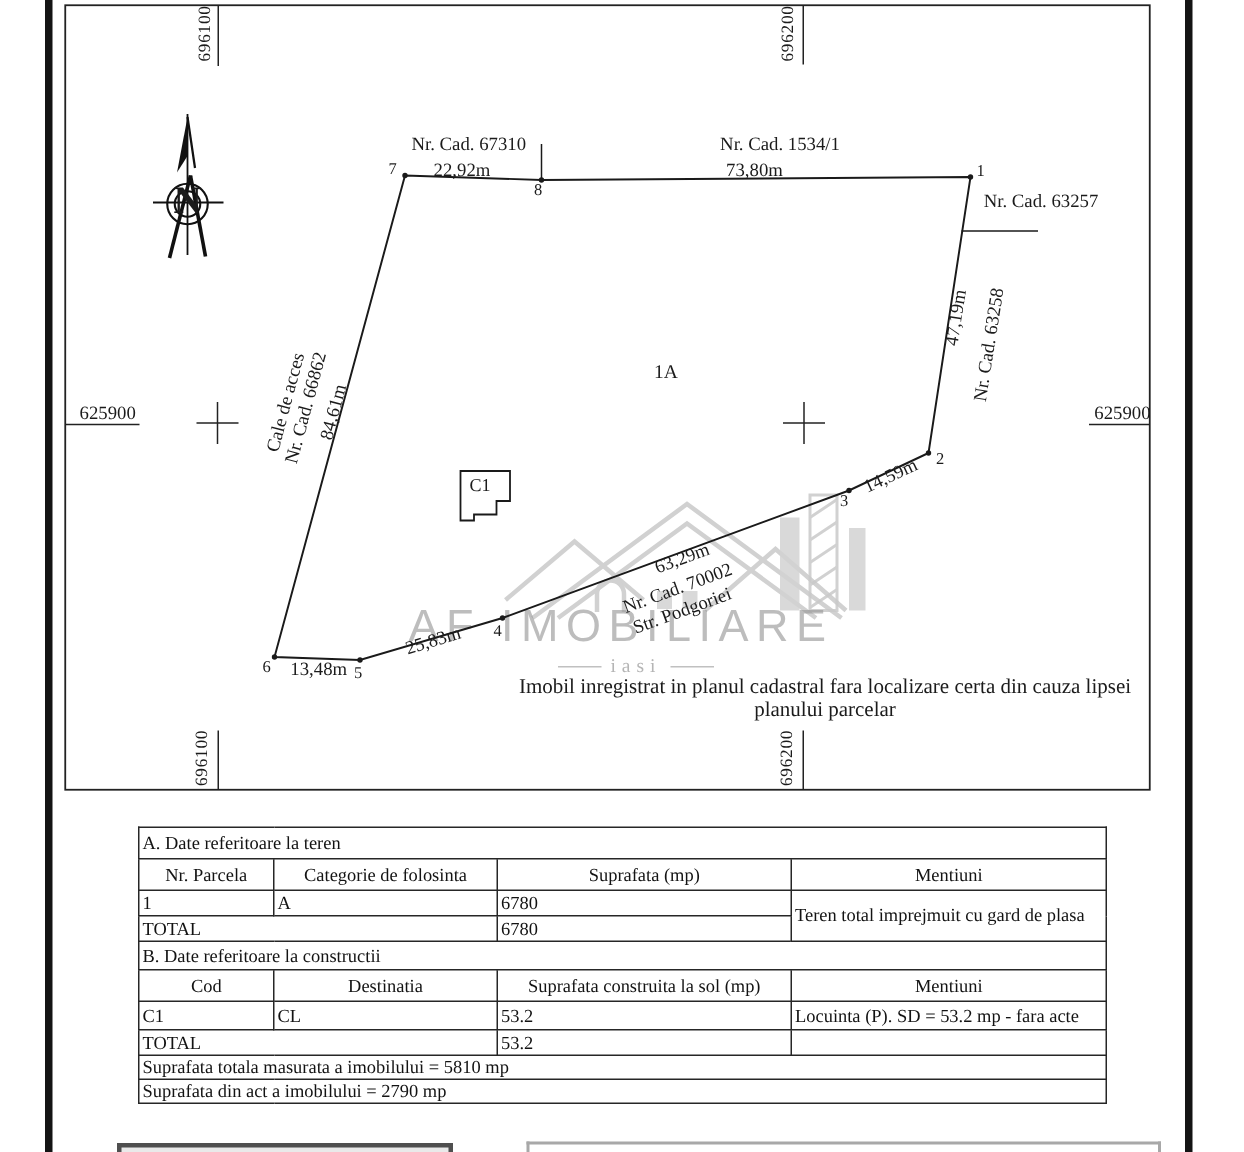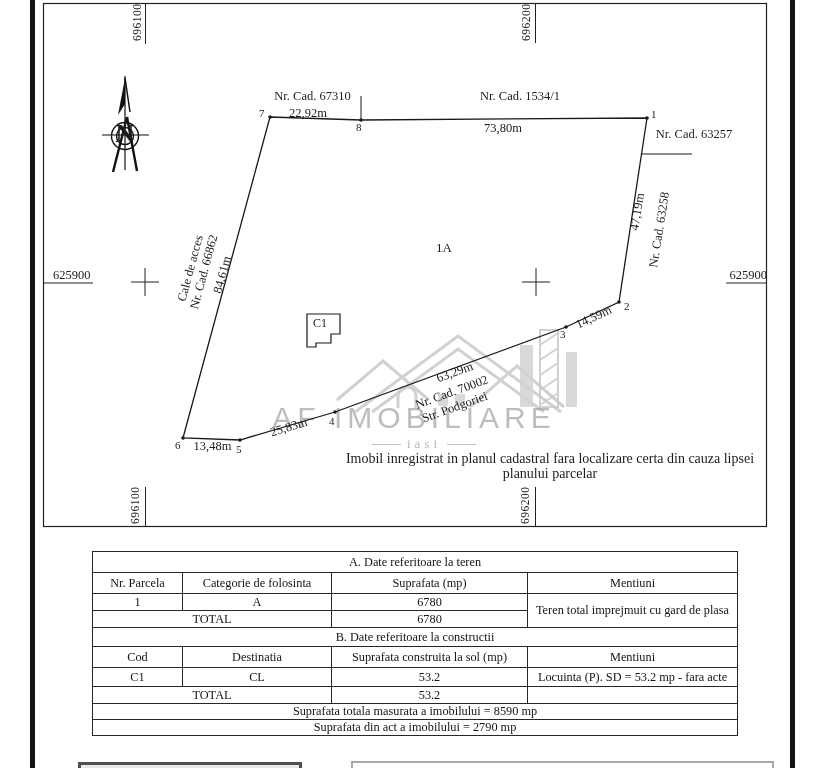--- a/index.html
+++ b/index.html
@@ -14,21 +14,21 @@
   .gridlbl{font-size:11.5px;letter-spacing:0.5px;}
   .wm-brand{position:absolute;left:268px;top:401px;width:292px;text-align:center;
             font-size:30px;letter-spacing:5px;color:rgba(148,148,148,0.62);
             font-family:Liberation Sans, sans-serif;}
   .wm-city{position:absolute;left:372px;top:436px;width:104px;display:flex;
            align-items:center;gap:6px;color:rgba(150,150,150,0.7);}
   .wm-city .dash{flex:1;height:1px;background:rgba(150,150,150,0.6);}
   .wm-city .t{font-size:13px;letter-spacing:4px;}
   table.cad{position:absolute;left:92px;top:551px;width:645px;border-collapse:collapse;
             table-layout:fixed;font-family:"Liberation Serif",serif;font-size:12.3px;color:#131313;}
-  table.cad td,table.cad th{border:1px solid #262626;text-align:center;vertical-align:middle;
+  table.cad td,table.cad th{border:1px solid #262626;vertical-align:middle;
             padding:0 2px;font-weight:normal;overflow:hidden;}
   .h22{height:21px}.h20{height:19px}.h18{height:17px}.h16{height:15px}
   .cutbox1{position:absolute;left:78px;top:762px;width:218px;height:6px;
            background:#e9e9e9;border:3px solid #4f4f4f;border-bottom:none;}
   .cutbox2{position:absolute;left:351px;top:761px;width:419px;height:7px;
            background:#ffffff;border:2px solid #a8a8a8;border-bottom:none;}
 </style>
 </head>
 <body>
 
@@ -129,21 +129,21 @@
   <div class="lbl ctr" style="left:652px;top:128px;width:84px;">Nr. Cad. 63257</div>
   <div class="lbl rot ctr" style="left:615px;top:223px;width:90px;transform:rotate(-81deg);">Nr. Cad. 63258</div>
   <div class="lbl rot ctr" style="left:152px;top:256px;width:90px;line-height:14px;transform:rotate(-75deg);">
     <div>Cale de acces</div>
     <div>Nr. Cad. 66862</div>
   </div>
   <div class="lbl rot ctr" style="left:406px;top:386px;width:92px;transform:rotate(-20deg);">Nr. Cad. 70002</div>
   <div class="lbl rot ctr" style="left:411px;top:401px;width:88px;transform:rotate(-20deg);">Str. Podgoriei</div>
 
   <div class="lbl ctr" style="left:283px;top:107px;width:50px;">22,92m</div>
-  <div class="lbl ctr" style="left:478px;top:122px;width:50px;">73,80m</div>
+  <div class="lbl ctr" style="left:478px;top:107px;width:50px;">73,80m</div>
   <div class="lbl rot ctr" style="left:613px;top:205px;width:50px;transform:rotate(-81deg);">47,19m</div>
   <div class="lbl rot ctr" style="left:569px;top:311px;width:50px;transform:rotate(-25deg);">14,59m</div>
   <div class="lbl rot ctr" style="left:430px;top:366px;width:50px;transform:rotate(-20deg);">63,29m</div>
   <div class="lbl rot ctr" style="left:265px;top:421px;width:48px;transform:rotate(-17deg);">25,83m</div>
   <div class="lbl ctr" style="left:190px;top:440px;width:45px;">13,48m</div>
   <div class="lbl rot ctr" style="left:198px;top:268px;width:50px;transform:rotate(-75deg);">84,61m</div>
 
   <div class="lbl ctr" style="left:433px;top:241px;width:22px;font-size:13px;">1A</div>
   <div class="lbl" style="left:313px;top:317px;font-size:12px;">C1</div>
 
@@ -199,21 +199,21 @@
       <td>CL</td>
       <td>53.2</td>
       <td>Locuinta (P). SD = 53.2 mp - fara acte</td>
     </tr>
     <tr class="h18">
       <td colspan="2">TOTAL</td>
       <td>53.2</td>
       <td></td>
     </tr>
     <tr class="h16">
-      <td colspan="4">Suprafata totala masurata a imobilului = 8590 mp</td>
+      <td colspan="4">Suprafata totala masurata a imobilului = 5810 mp</td>
     </tr>
     <tr class="h16">
       <td colspan="4">Suprafata din act a imobilului = 2790 mp</td>
     </tr>
   </tbody>
     </table>
 
   <div class="cutbox1"></div>
   <div class="cutbox2"></div>
 

